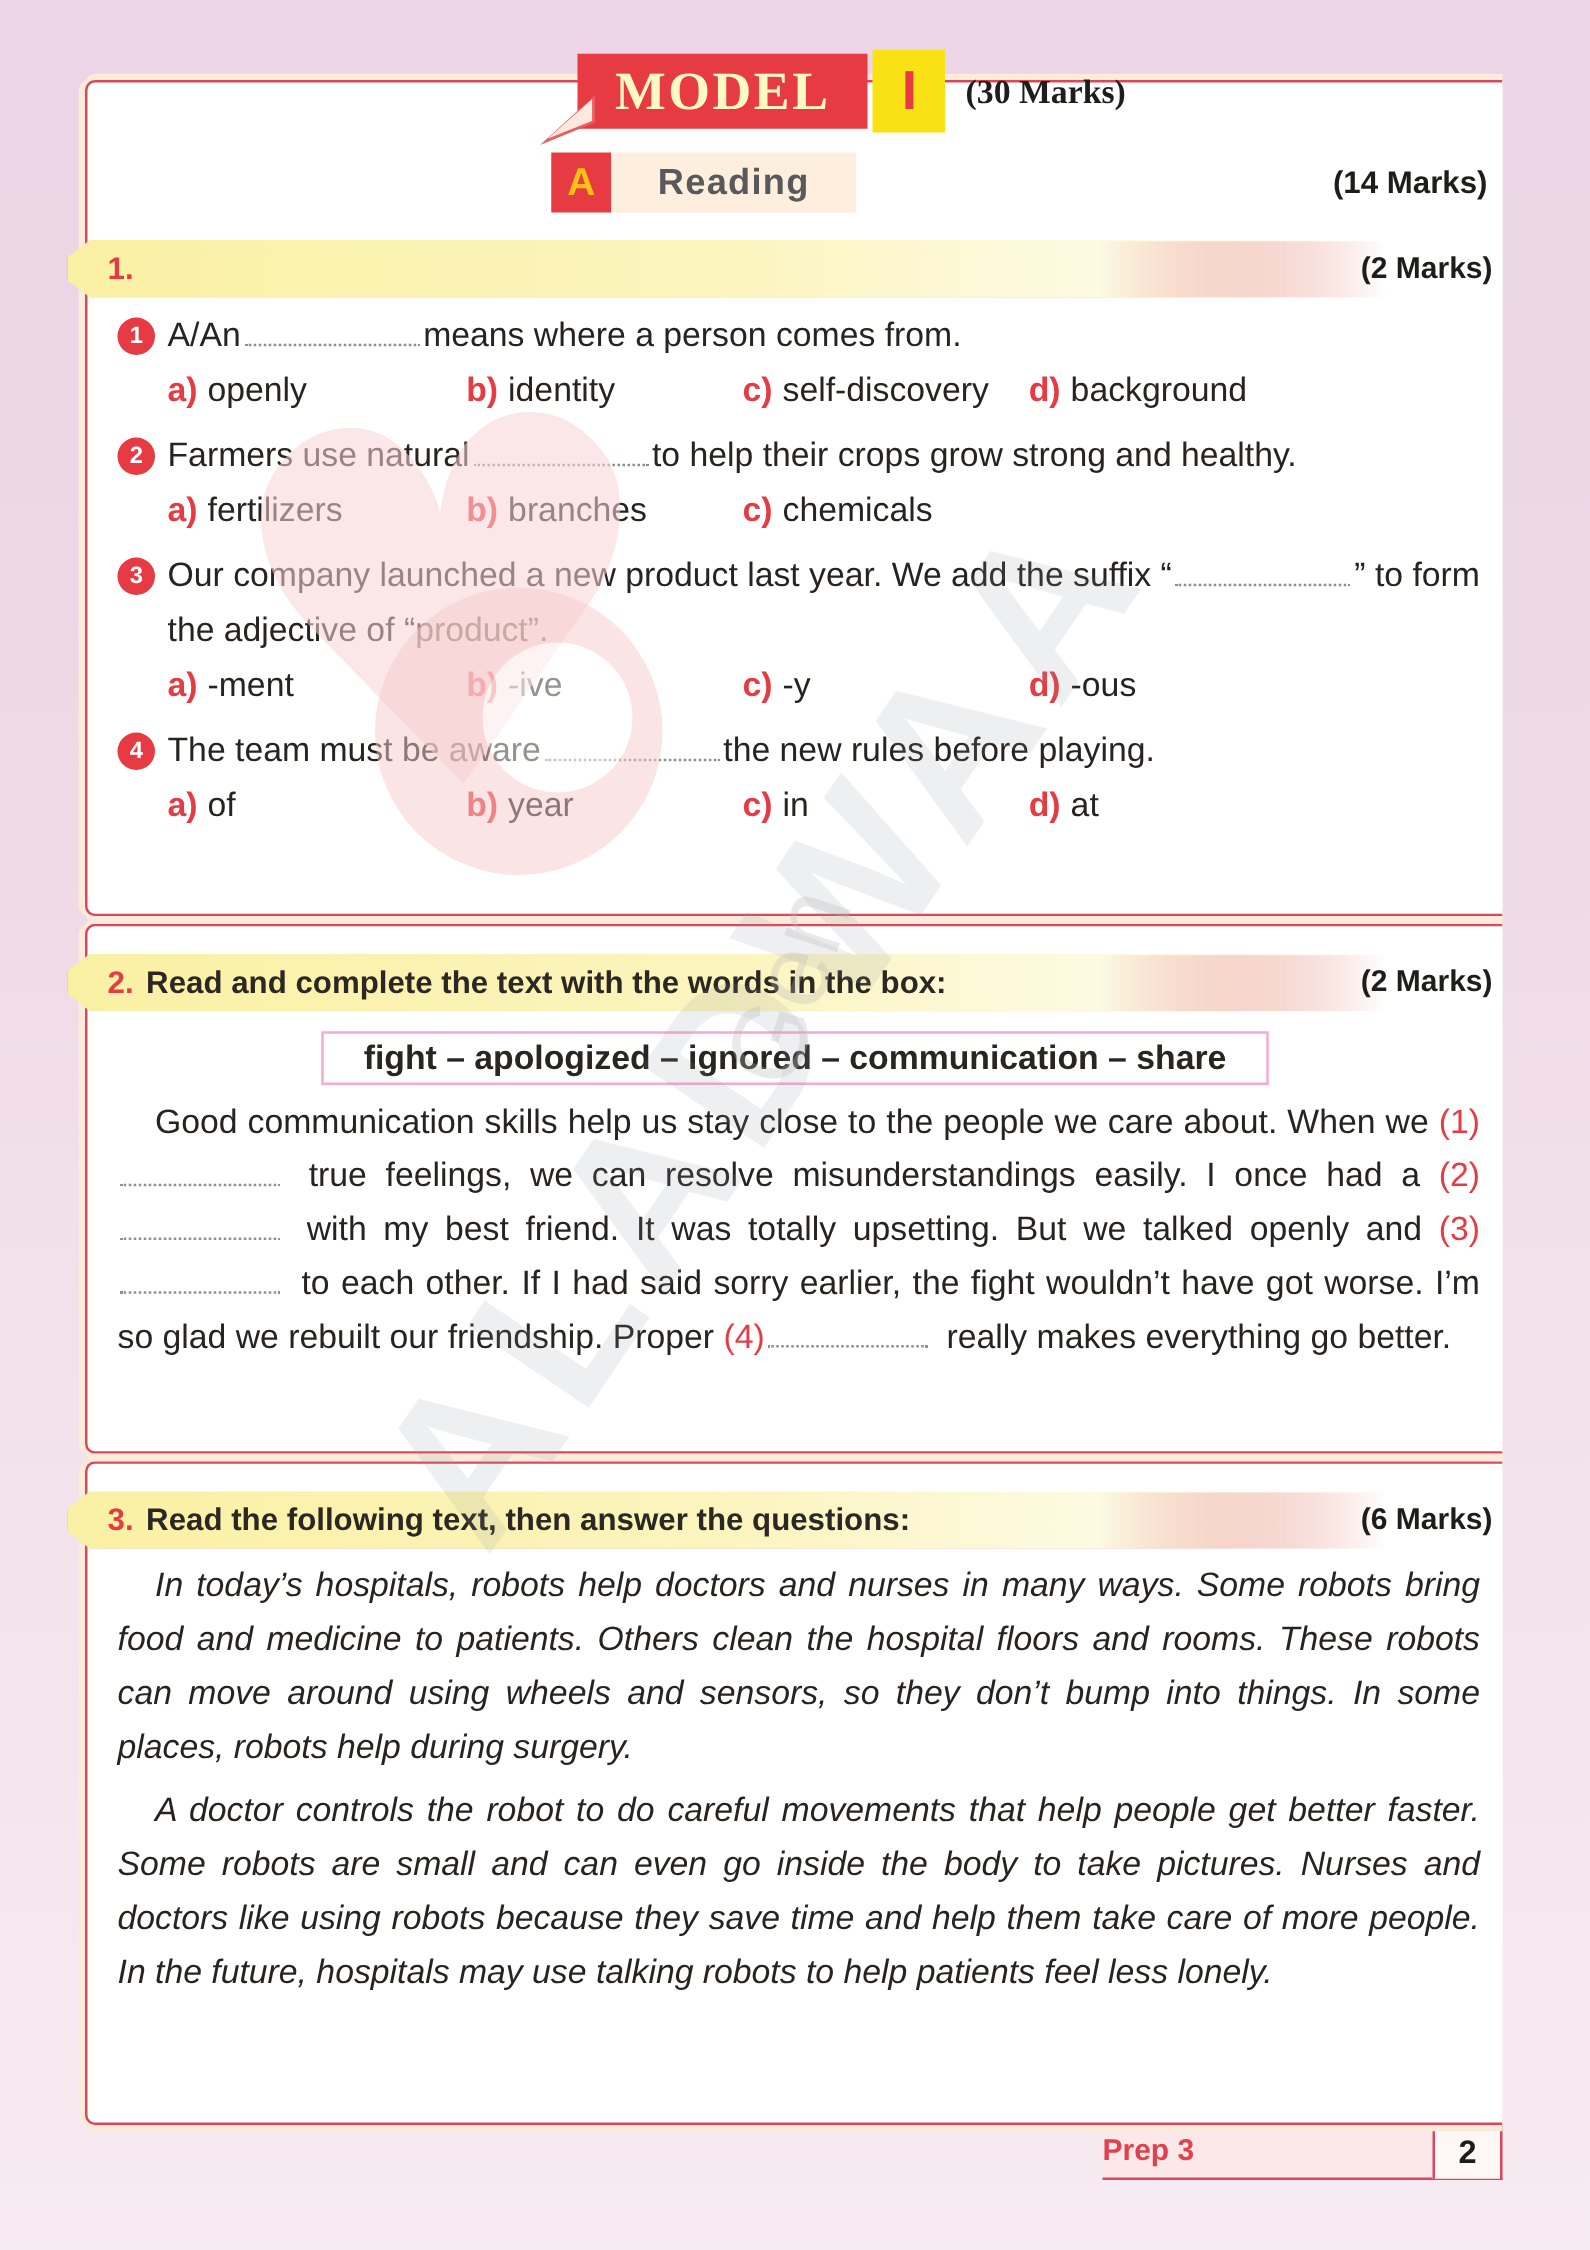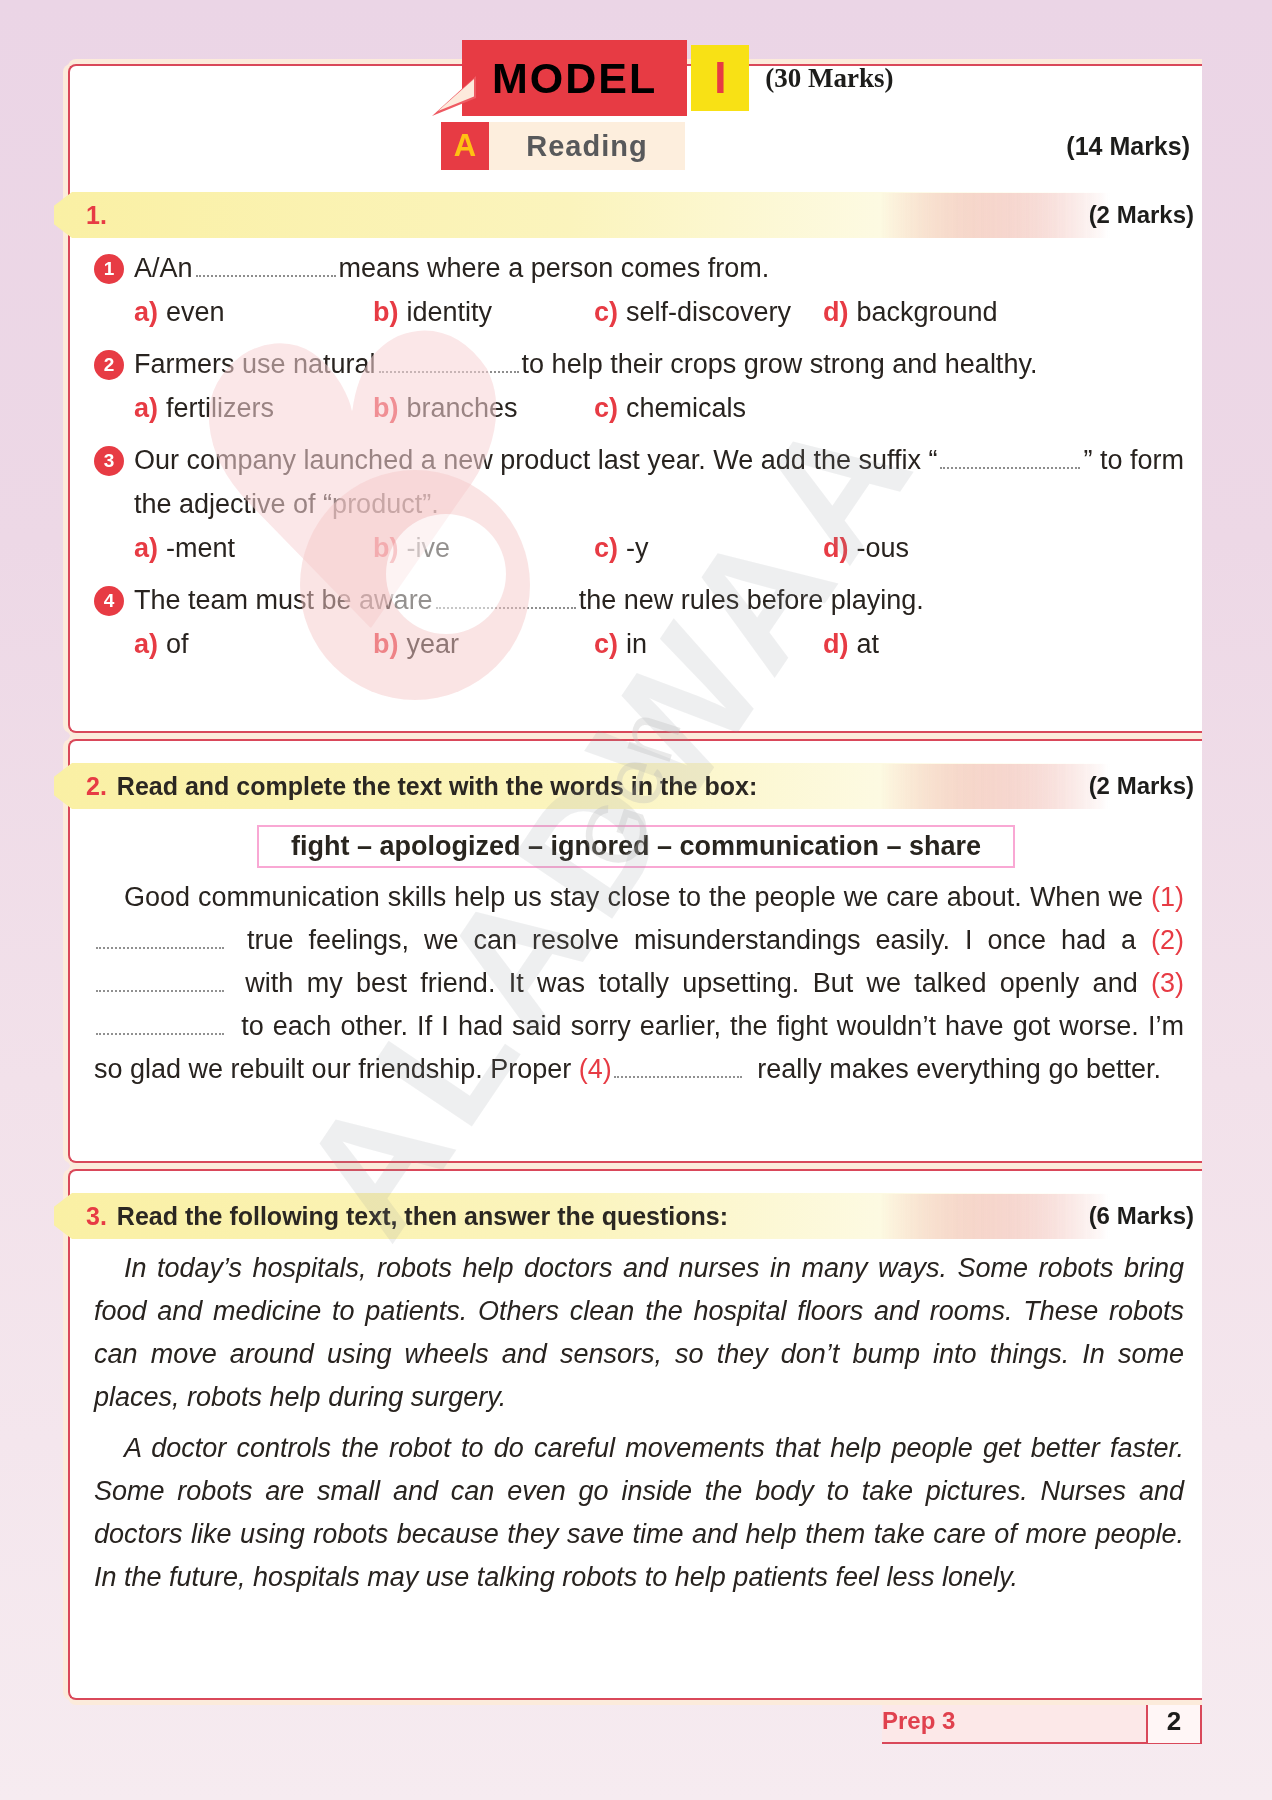--- a/index.html
+++ b/index.html
@@ -25,22 +25,22 @@
   .box1 { height:669px; }
   .box2 { height:424px; }
   .box3 { height:531px; margin-bottom:0; }
 
   
   .model-banner { position:absolute; top:-26px; left:392px; display:flex; align-items:center; z-index:6; }
   .banner-tail { position:absolute; left:-30px; top:36px; width:44px; height:40px;
     background:#ee5a62; clip-path:polygon(0 100%, 100% 0, 100% 55%); }
   .banner-tail-inner { position:absolute; left:6px; top:3px; width:36px; height:32px;
     background:#fdeadc; clip-path:polygon(0 100%, 100% 0, 100% 55%); }
-  .model-red { height:76px; display:flex; align-items:center; padding:0 30px;
-    background:#e73b44; color:#000000; font-size:43px; font-weight:800; letter-spacing:2px; }
+  .model-red { height:60px; display:flex; align-items:center; padding:0 30px;
+    background:#e73b44; color:#fef9c3; font-size:43px; font-weight:800; letter-spacing:2px;font-family:Liberation Serif, serif; }
   .model-num { width:58px; height:66px; margin-left:4px; display:flex; align-items:center; justify-content:center;
     background:#f8e115; color:#e73b44; font-size:44px; font-weight:800; }
   .model-marks { margin-left:16px; font-size:27px; font-weight:700; color:#1d1d1b;font-family:Liberation Serif, serif; }
 
   
   .reading-row { display:flex; align-items:center; margin:56px 8px 0 371px; }
   .a-badge { width:48px; height:48px; background:#e73b44; color:#ffc113; font-size:31px; font-weight:800;
     display:flex; align-items:center; justify-content:center; }
   .reading-bar { height:48px; min-width:196px; background:#fdeedd; display:flex; align-items:center; justify-content:center;
     color:#58595b; font-size:29px; font-weight:700; letter-spacing:1px; }
@@ -126,21 +126,21 @@
         <span class="qnum">1.</span>
       </div>
       <div class="qmarks">(2 Marks)</div>
     </div>
 
     <div class="item">
       <span class="badge">1</span>
       <span class="itext"><span>A/An</span><span class="blank q"></span><span>means where a person comes from.</span></span>
     </div>
     <div class="opts">
-      <span><span class="letter">a)</span><span>even</span></span>
+      <span><span class="letter">a)</span><span>openly</span></span>
       <span><span class="letter">b)</span><span>identity</span></span>
       <span><span class="letter">c)</span><span>self-discovery</span></span>
       <span><span class="letter">d)</span><span>background</span></span>
     </div>
 
     <div class="item">
       <span class="badge">2</span>
       <span class="itext"><span>Farmers use natural</span><span class="blank q"></span><span>to help their crops grow strong and healthy.</span></span>
     </div>
     <div class="opts">

